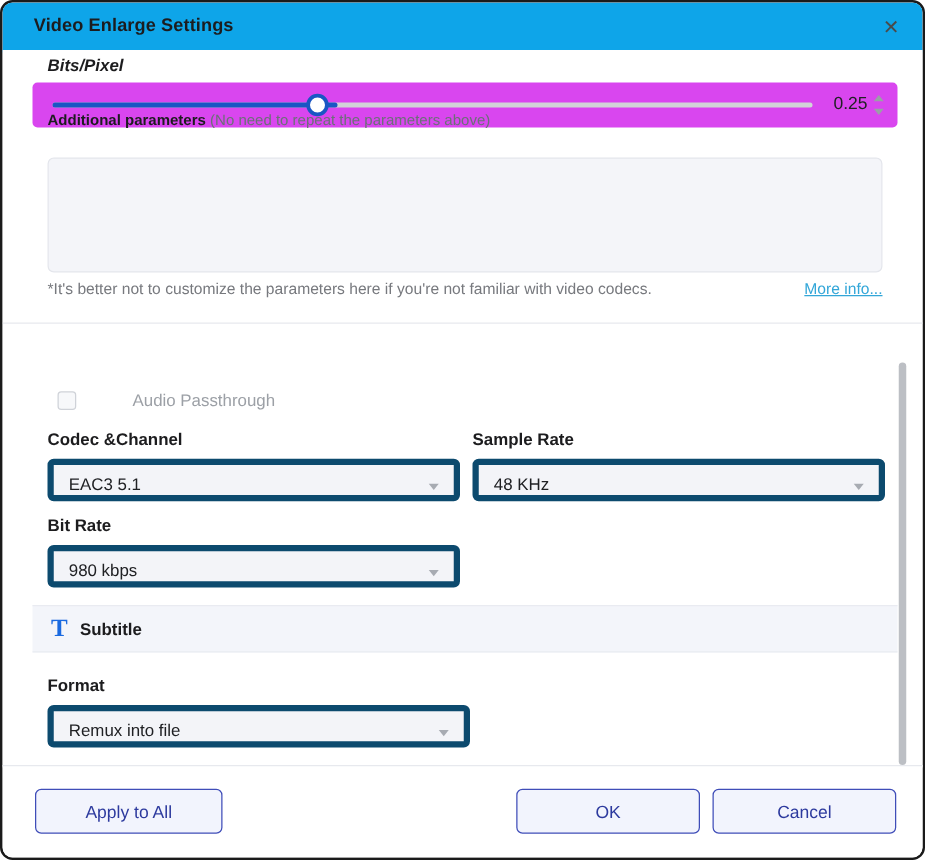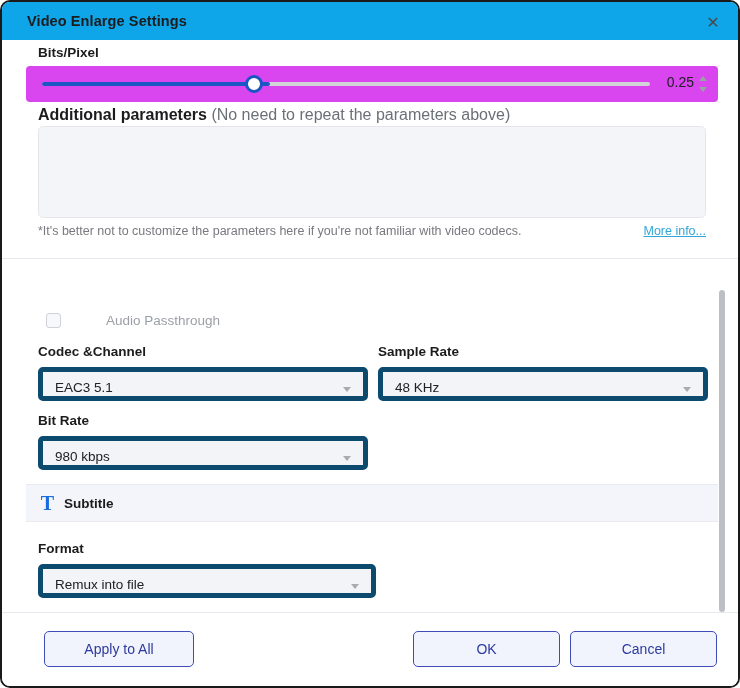--- a/index.html
+++ b/index.html
@@ -70,20 +70,21 @@
   .sec-video {
     position: absolute;
     left: 24px; top: 0px;
     width: 692px;
     background: #ffffff;
   }
   .field-label {
     font-size: 13.5px;
     font-weight: bold;
     color: #1c1c1e;
+    font-style: italic;
   }
   .label-bitspixel {
     position: absolute;
     left: 36px; top: 5px;
   }
 
   .slider-row {
     position: absolute;
     left: 24px;
     top: 26px;
@@ -154,22 +155,22 @@
   .spinner .down {
     bottom: 2px;
     border-left: 4px solid transparent;
     border-right: 4px solid transparent;
     border-top: 5px solid #9aa0a6;
   }
 
   .label-additional {
     position: absolute;
     left: 36px;
-    top: 66px;
-    font-size: 16px;
+    top: 49px;
+    font-size: 12px;
   }
   .label-additional b { color: #1c1c1e; }
   .label-additional span {
     font-weight: normal;
     color: #6b7077;
   }
 
   .param-area {
     position: absolute;
     left: 36px;
@@ -324,21 +325,21 @@
     position: absolute;
     height: 36px;
     background: #f2f4fd;
     border: 1.6px solid #3f4db8;
     border-radius: 5px;
     color: #2d3a9e;
     font-size: 14px;
     font-family: "Liberation Sans", sans-serif;
     cursor: pointer;
   }
-  .btn-apply { left: 42px; top: 18px; width: 150px; }
+  .btn-apply { left: 26px; top: 18px; width: 150px; }
   .btn-ok    { left: 411px; top: 18px; width: 147px; }
   .btn-cancel{ left: 568px; top: 18px; width: 147px; }
 </style>
 </head>
 <body>
 
 <div id="dialog">
 
   <div class="titlebar">
     <div class="title-text">Video Enlarge Settings</div>

